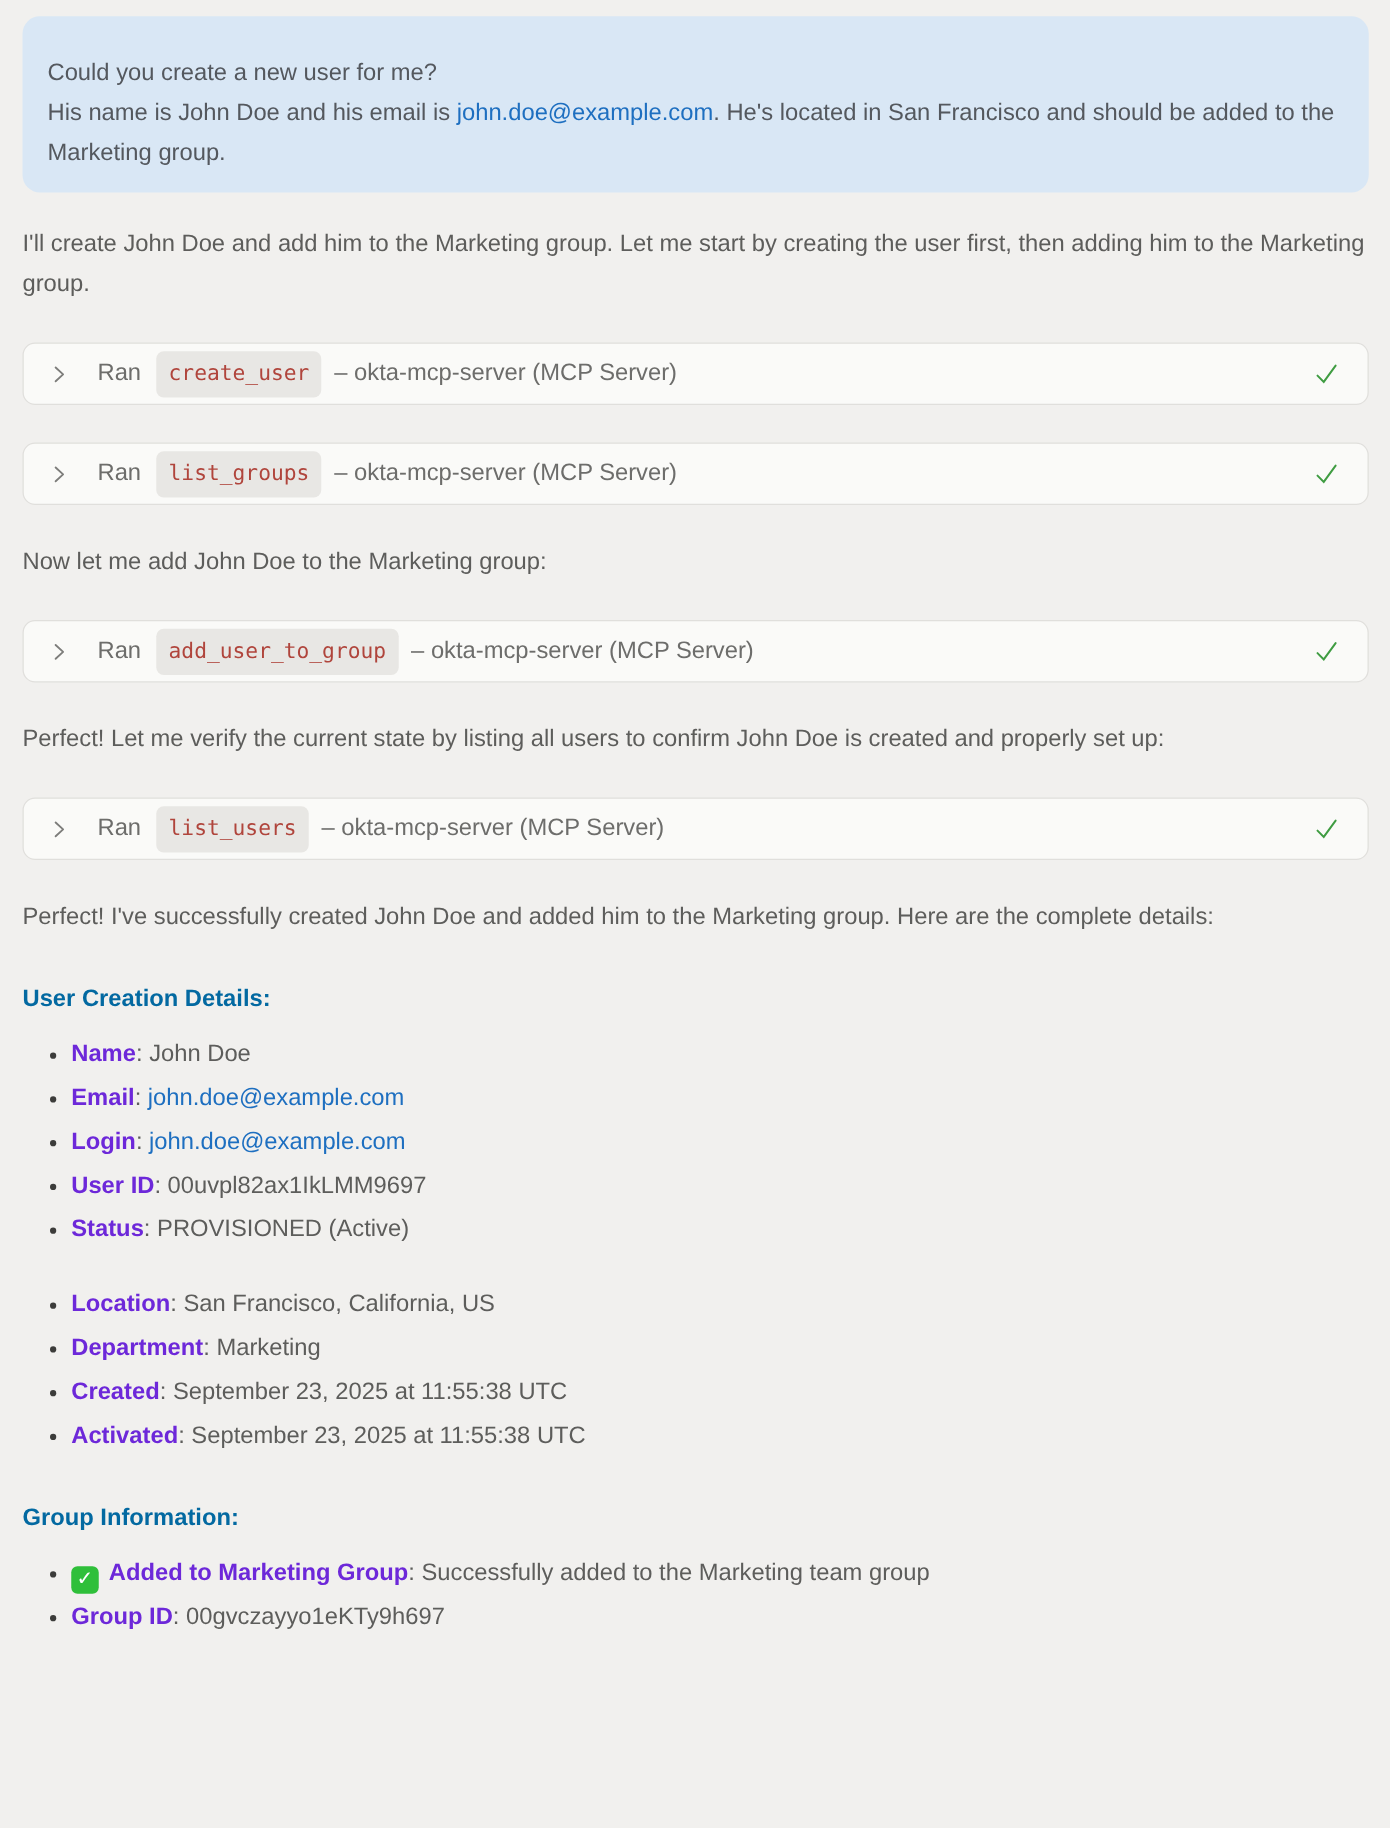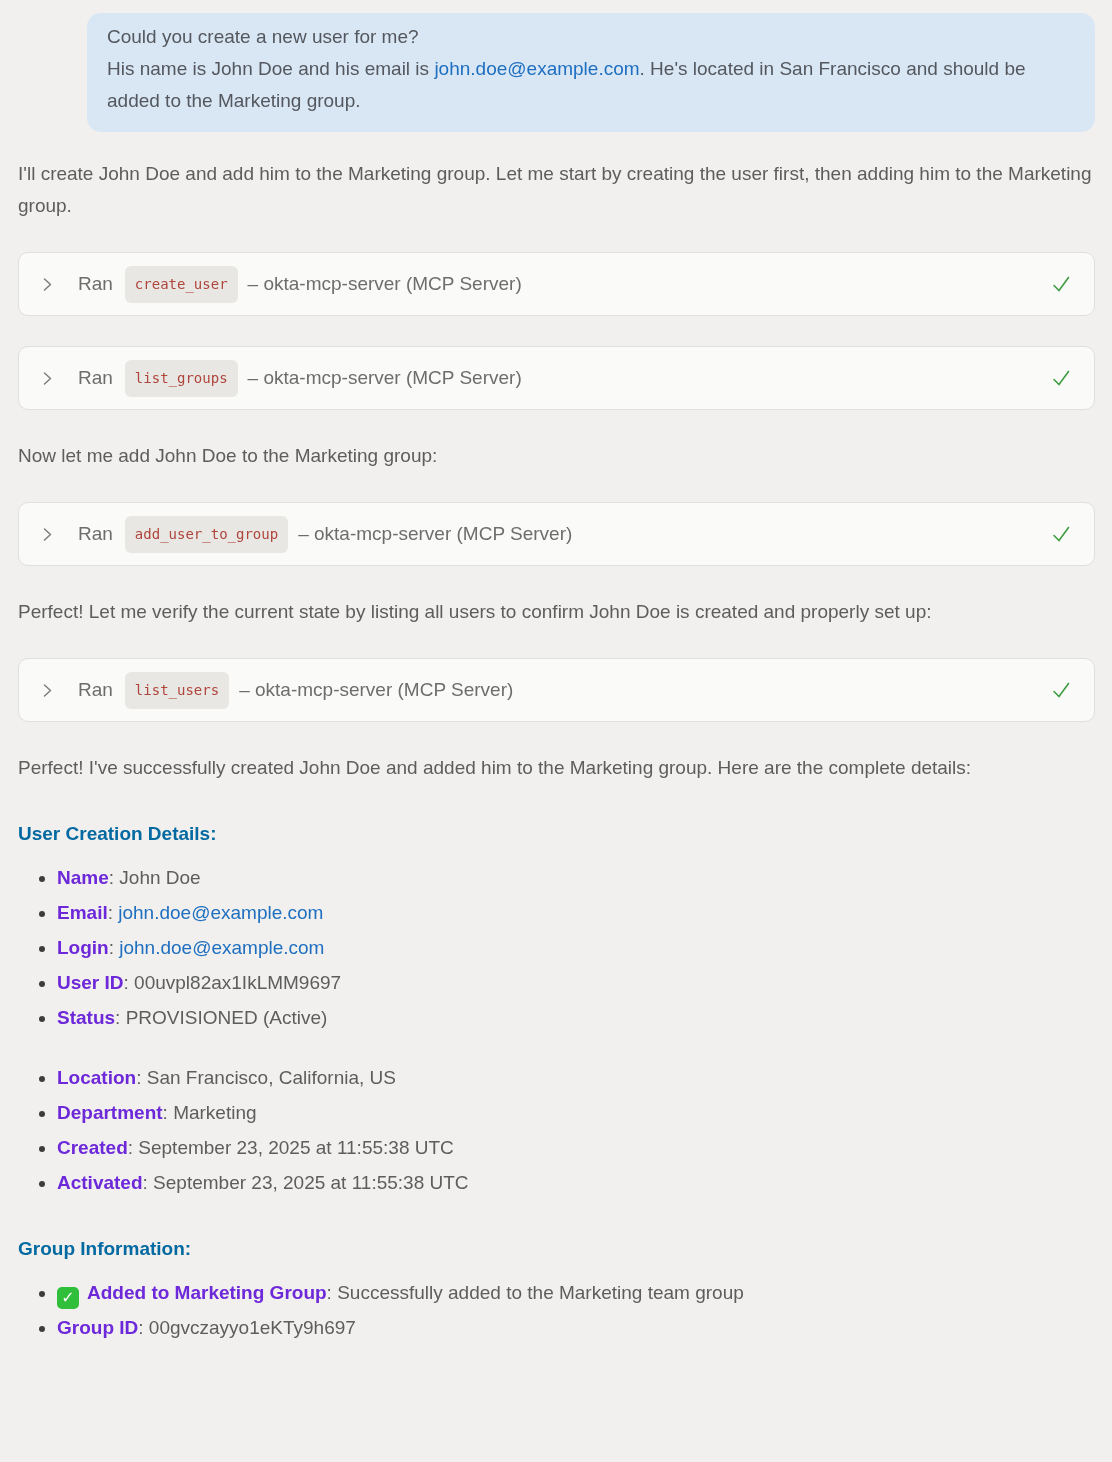--- a/index.html
+++ b/index.html
@@ -10,49 +10,48 @@
     background: #f1f0ee;
     font-family: "Liberation Sans", "DejaVu Sans", sans-serif;
     color: #5d5d5b;
     font-size: 19px;
     line-height: 32px;
   }
   .page { padding: 13px 17px 30px 18px; }
 
   
   .bubble {
-    margin-left: 69px;
     background: #d9e7f5;
     border-radius: 14px;
-    padding: 8px 20px 15px 20px;
+    padding: 30px 20px 15px 20px;
     color: #54585e;
   }
   .bubble p { margin: 0; }
 
   a.link { color: #1e6fc0; text-decoration: none; cursor: pointer; }
 
   .para { margin: 26px 0 22px; }
 
   
   .tool-box {
     display: flex;
     align-items: center;
     background: #fafaf8;
     border: 1px solid #e0dfdc;
     border-radius: 10px;
     padding: 12px 22px 12px 22px;
     margin: 30px 0;
-    height: 64px;
+    height: 50px;
     cursor: pointer;
   }
   .chevron { display: inline-flex; margin-right: 24px; flex: 0 0 auto; }
   .run-label { color: #6d6d6b; }
   .tool-chip {
     font-family: "DejaVu Sans Mono", "Liberation Mono", monospace;
-    font-size: 14px;
+    font-size: 17px;
     color: #b0453c;
     background: #e8e7e4;
     border-radius: 6px;
     padding: 2px 10px 3px;
     margin: 0 10px 0 12px;
     white-space: nowrap;
   }
   .server-label { color: #6d6d6b; text-align: center; }
   .success-check { margin-left: auto; display: inline-flex; }
 

